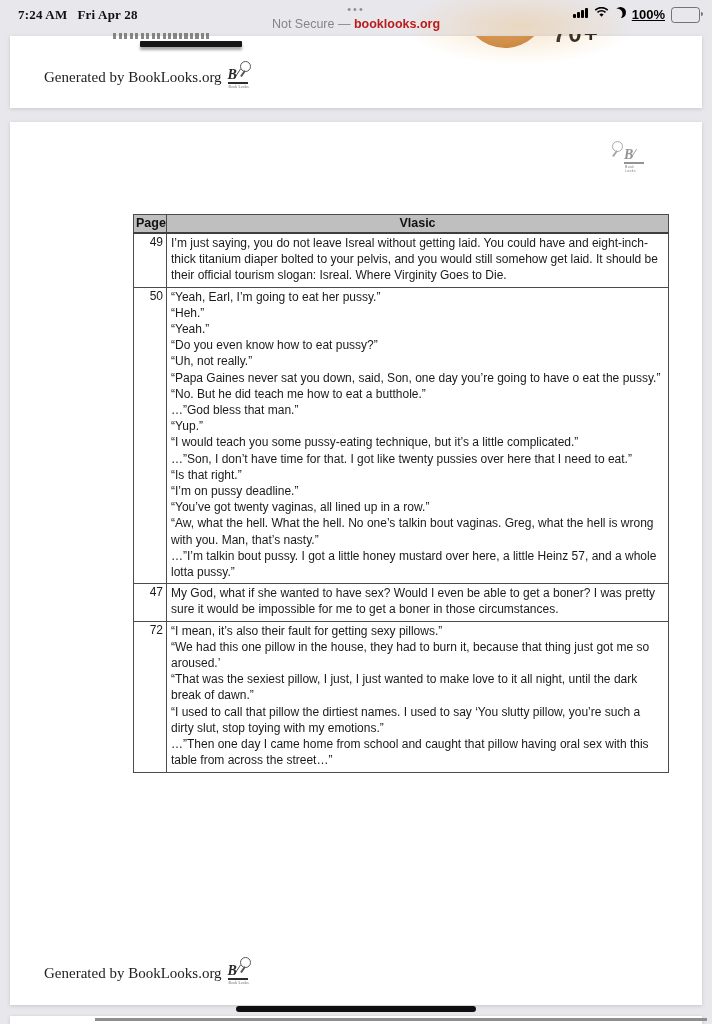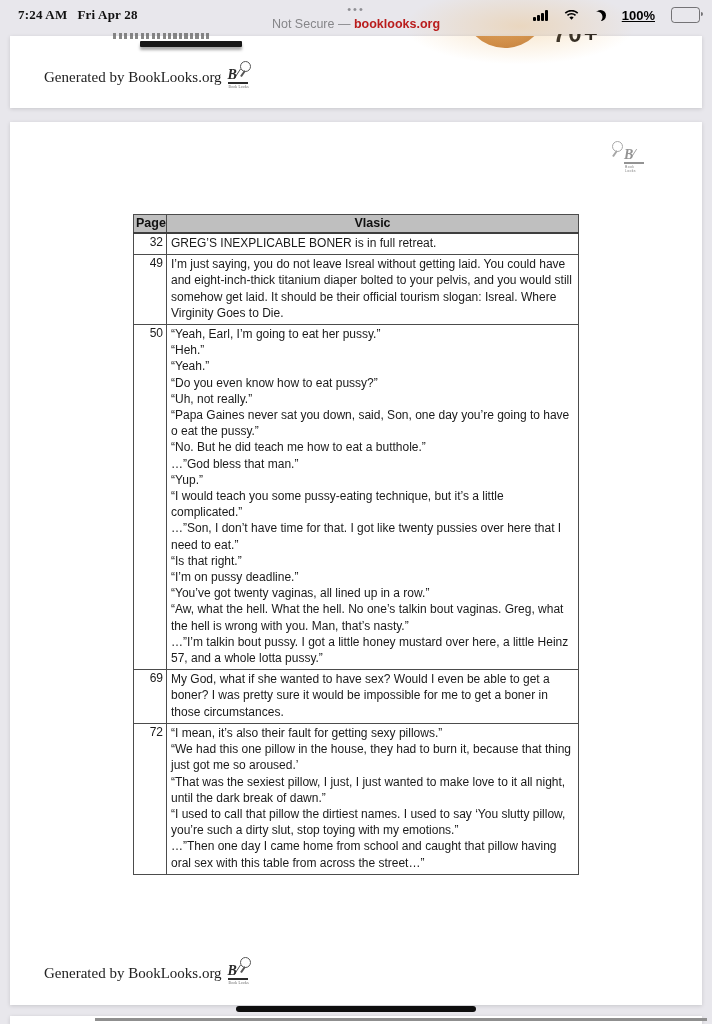--- a/index.html
+++ b/index.html
@@ -9,21 +9,21 @@
     font-family:"Liberation Sans", sans-serif;
     -webkit-font-smoothing:antialiased;
   }
   
   .statusbar{position:absolute;left:0;top:0;width:712px;height:36px;z-index:6;}
   .sb-left{position:absolute;left:18px;top:7px;font-size:13px;font-weight:700;color:#111;letter-spacing:.2px;font-family:Liberation Serif, serif;}
   .sb-left .date{margin-left:10px;font-weight:700;}
   .sb-dots{position:absolute;left:0;right:0;top:3px;text-align:center;font-size:11px;color:#8e8e93;letter-spacing:2px;}
   .sb-url{position:absolute;left:0;right:0;top:17px;text-align:center;font-size:12.5px;color:#868689;}
   .sb-url b{color:#b91c1c;font-weight:700;}
-  .sb-right{position:absolute;right:12px;top:7px;display:flex;align-items:center;gap:16px;text-decoration:underline;}
+  .sb-right{position:absolute;right:12px;top:7px;display:flex;gap:6px;text-decoration:underline;}
   .sig{display:flex;align-items:flex-end;gap:1.5px;height:11px;}
   .sig i{display:block;width:2.5px;background:#000;border-radius:1px;}
   .sig i:nth-child(1){height:4px}.sig i:nth-child(2){height:6px}
   .sig i:nth-child(3){height:8px}.sig i:nth-child(4){height:10.5px}
   .wifi{width:15px;height:11px;}
   .moon{width:11px;height:11px;border-radius:50%;box-shadow:inset -3.5px 1.5px 0 0 #000;}
   .pct{font-size:13px;font-weight:700;color:#000;}
   .batt{position:relative;width:25px;height:12px;border:1px solid rgba(0,0,0,.5);border-radius:3.5px;padding:1px;}
   .batt .fill{width:100%;height:100%;background:#000;border-radius:2px;}
   .batt .cap{position:absolute;right:-3.5px;top:3.5px;width:2px;height:4px;background:rgba(0,0,0,.5);border-radius:0 2px 2px 0;}
@@ -53,21 +53,21 @@
   .bl-logo{position:relative;width:24px;height:26px;}
   .bl-logo .letters{position:absolute;left:0;top:3px;font-family:"Liberation Serif", serif;
     font-weight:700;font-style:italic;font-size:14px;color:#2b2b2b;letter-spacing:-1px;}
   .bl-logo .lens{position:absolute;right:1px;top:-3px;width:9px;height:9px;border:1.4px solid #555;border-radius:50%;background:transparent;}
   .bl-logo .handle{position:absolute;right:8px;top:6px;width:1.6px;height:7px;background:#555;transform:rotate(35deg);}
   .bl-logo .bar{position:absolute;left:0;top:18px;width:20px;height:2px;background:#2b2b2b;}
   .bl-logo .caption{position:absolute;left:1px;top:21px;font-size:3.5px;color:#555;letter-spacing:.3px;}
   .logo-big{transform:scale(1.55);transform-origin:top left;opacity:.75;}
   
   .tablewrap{position:absolute;left:123px;top:92px;width:446px;}
-  table.excerpts{border-collapse:collapse;width:446px;table-layout:fixed;
+  table.excerpts{border-collapse:collapse;width:536px;table-layout:fixed;
     font-size:12px;color:#1a1a1a;}
   table.excerpts th, table.excerpts td{border:1.4px solid #4c4c4c;vertical-align:top;}
   table.excerpts th{background:#bfbfbf;font-size:12.5px;font-weight:700;text-align:center;
     padding:1px 2px 2px;border-bottom:2px solid #3e3e3e;color:#111;}
   col.c-page{width:33px;}
   td.page{ text-align:right;padding:1px 3px 2px 1px;font-size:12px;}
   td.content{padding:1px 3px 3px 4px;line-height:16.2px;white-space:pre-line;word-wrap:break-word;}
   
   .home-indicator{position:absolute;left:236px;top:1006px;width:240px;height:5.5px;border-radius:3px;background:#0e0e0e;z-index:7;}
 </style>
@@ -142,24 +142,20 @@
             <col>
           </colgroup>
         <thead>
           <tr>
             <th>Page</th>
             <th>Vlasic</th>
           </tr>
         </thead>
         <tbody>
           <tr>
-              <td class="page">32</td>
-              <td class="content">GREG’S INEXPLICABLE BONER is in full retreat.</td>
-            </tr>
-          <tr>
               <td class="page">49</td>
               <td class="content">I’m just saying, you do not leave Isreal without getting laid. You could have and eight-inch-thick titanium diaper bolted to your pelvis, and you would still somehow get laid. It should be their official tourism slogan: Isreal. Where Virginity Goes to Die.</td>
             </tr>
           <tr>
               <td class="page">50</td>
               <td class="content">“Yeah, Earl, I’m going to eat her pussy.”
 “Heh.”
 “Yeah.”
 “Do you even know how to eat pussy?”
 “Uh, not really.”
@@ -169,21 +165,21 @@
 “Yup.”
 “I would teach you some pussy-eating technique, but it’s a little complicated.”
 …”Son, I don’t have time for that. I got like twenty pussies over here that I need to eat.”
 “Is that right.”
 “I’m on pussy deadline.”
 “You’ve got twenty vaginas, all lined up in a row.”
 “Aw, what the hell. What the hell. No one’s talkin bout vaginas. Greg, what the hell is wrong with you. Man, that’s nasty.”
 …”I’m talkin bout pussy. I got a little honey mustard over here, a little Heinz 57, and a whole lotta pussy.”</td>
             </tr>
           <tr>
-              <td class="page">69</td>
+              <td class="page">47</td>
               <td class="content">My God, what if she wanted to have sex? Would I even be able to get a boner? I was pretty sure it would be impossible for me to get a boner in those circumstances.</td>
             </tr>
           <tr>
               <td class="page">72</td>
               <td class="content">“I mean, it’s also their fault for getting sexy pillows.”
 “We had this one pillow in the house, they had to burn it, because that thing just got me so aroused.’
 “That was the sexiest pillow, I just, I just wanted to make love to it all night, until the dark break of dawn.”
 “I used to call that pillow the dirtiest names. I used to say ‘You slutty pillow, you’re such a dirty slut, stop toying with my emotions.”
 …”Then one day I came home from school and caught that pillow having oral sex with this table from across the street…”</td>
             </tr>

